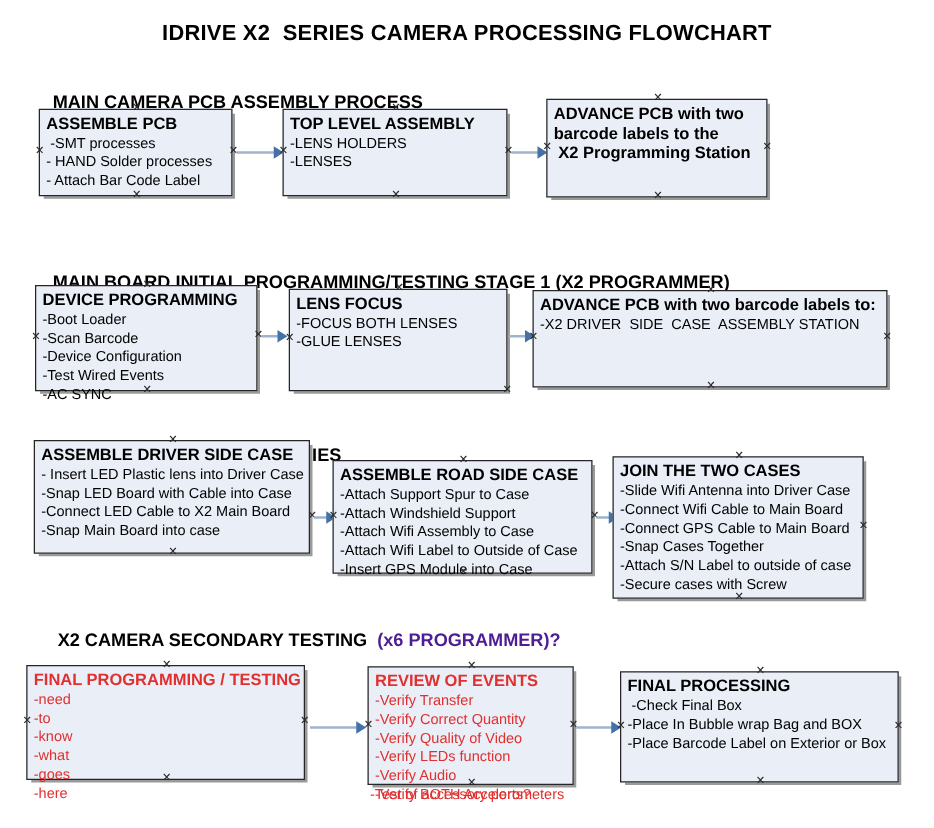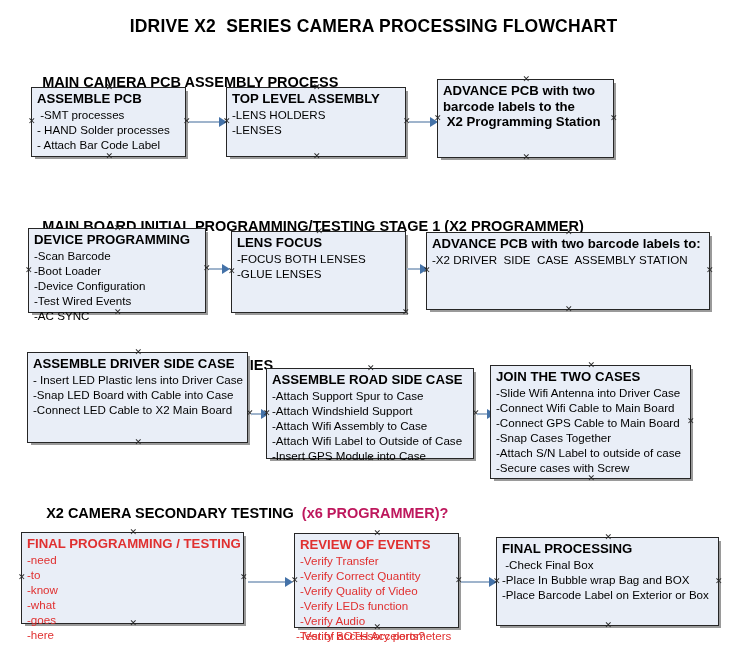--- a/index.html
+++ b/index.html
@@ -33,21 +33,21 @@
     white-space: pre;
   }
   .section-title {
     position: absolute;
     font-size: 14.5px;
     font-weight: bold;
     color: #000000;
     white-space: pre;
   }
   .section-title .accent {
-    color: #be185d;
+    color: #4c1d95;
   }
 
   
   .box {
     position: absolute;
     background: #e9eef7;
     border: 1.4px solid #262626;
     box-shadow: 3px 3px 0 -1px #9a9a9a;
     box-sizing: border-box;
   }
@@ -160,22 +160,22 @@
     <span class="handle" style="left:50%; bottom:-4px; margin-left:-3px;"></span>
   </div>
 
   <div class="section-title" style="left:26px; top:202px;">
     <span>MAIN BOARD INITIAL PROGRAMMING/TESTING STAGE 1 (X2 PROGRAMMER)</span>
   </div>
 
   <div class="box" style="left:28px; top:228px; width:178px; height:85px;">
     <div class="box-inner">
       <div class="box-title">DEVICE PROGRAMMING</div>
+      <div class="box-line">-Boot Loader</div>
       <div class="box-line">-Scan Barcode</div>
-      <div class="box-line">-Boot Loader</div>
       <div class="box-line">-Device Configuration</div>
       <div class="box-line">-Test Wired Events</div>
       <div class="box-line">-AC SYNC</div>
     </div>
     <span class="handle" style="left:50%; top:-4px; margin-left:-3px;"></span>
     <span class="handle" style="left:-4px; top:50%; margin-top:-4px;"></span>
     <span class="handle" style="left:50%; bottom:-4px; margin-left:-3px;"></span>
   </div>
 
   <span class="handle" style="left:203px; top:265px;"></span>
@@ -210,20 +210,21 @@
   <div class="section-title" style="left:30px; top:341px;">
     <span>X2 CAMERA CASE ASSEMBLIES</span>
   </div>
 
   <div class="box" style="left:27px; top:352px; width:221px; height:91px;">
     <div class="box-inner">
       <div class="box-title">ASSEMBLE DRIVER SIDE CASE</div>
       <div class="box-line">- Insert LED Plastic lens into Driver Case</div>
       <div class="box-line">-Snap LED Board with Cable into Case</div>
       <div class="box-line">-Connect LED Cable to X2 Main Board</div>
+      <div class="box-line">-Snap Main Board into case</div>
     </div>
     <span class="handle" style="left:50%; top:-4px; margin-left:-3px;"></span>
     <span class="handle" style="left:50%; bottom:-4px; margin-left:-3px;"></span>
   </div>
 
   <span class="handle" style="left:246px; top:410px;"></span>
   <div class="conn" style="left:251px; top:413px; width:14px;"></div>
   <div class="conn-head" style="left:261px; top:409px;"></div>
 
   <div class="box" style="left:266px; top:368px; width:208px; height:91px;">

